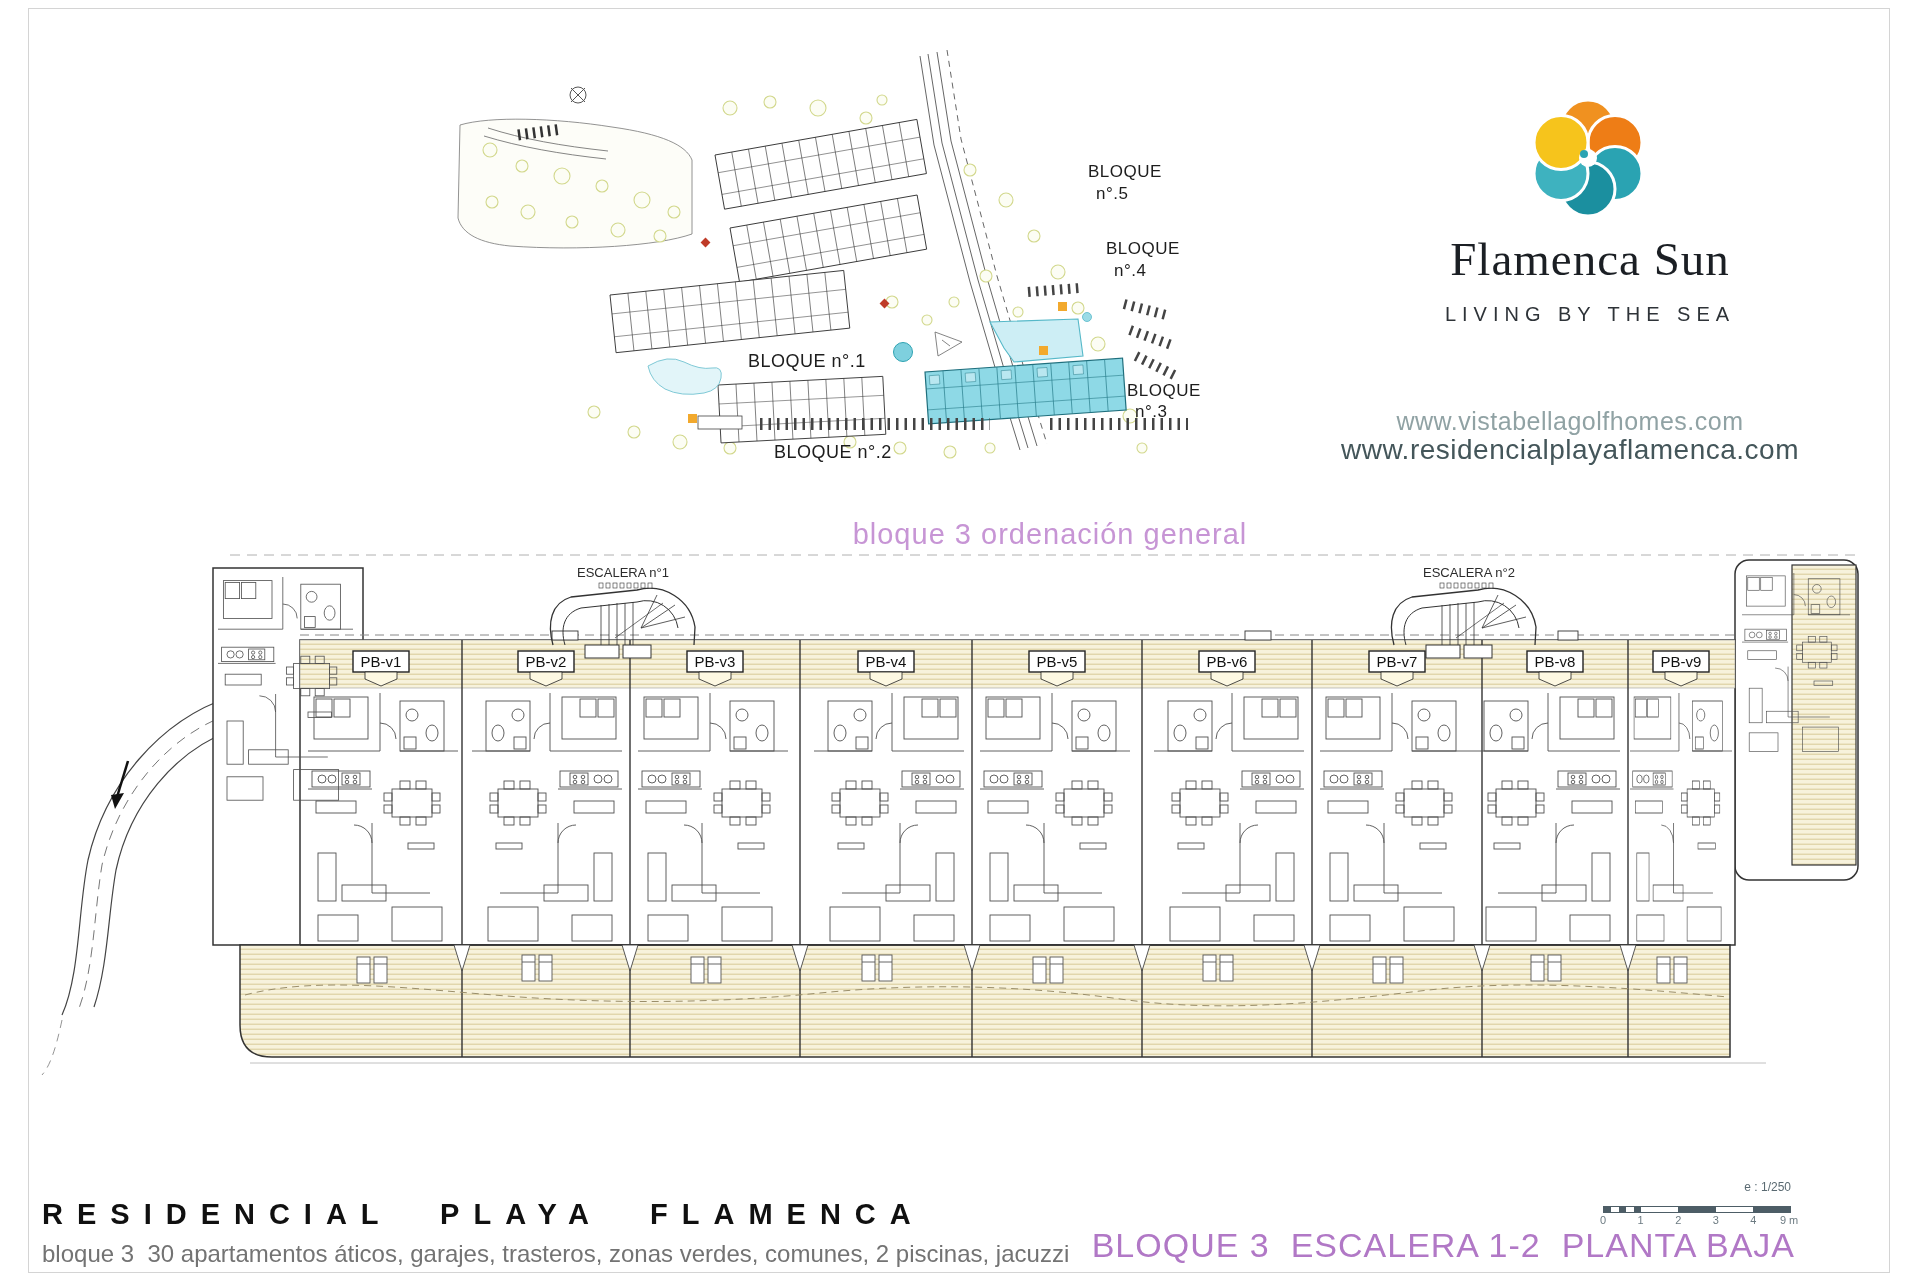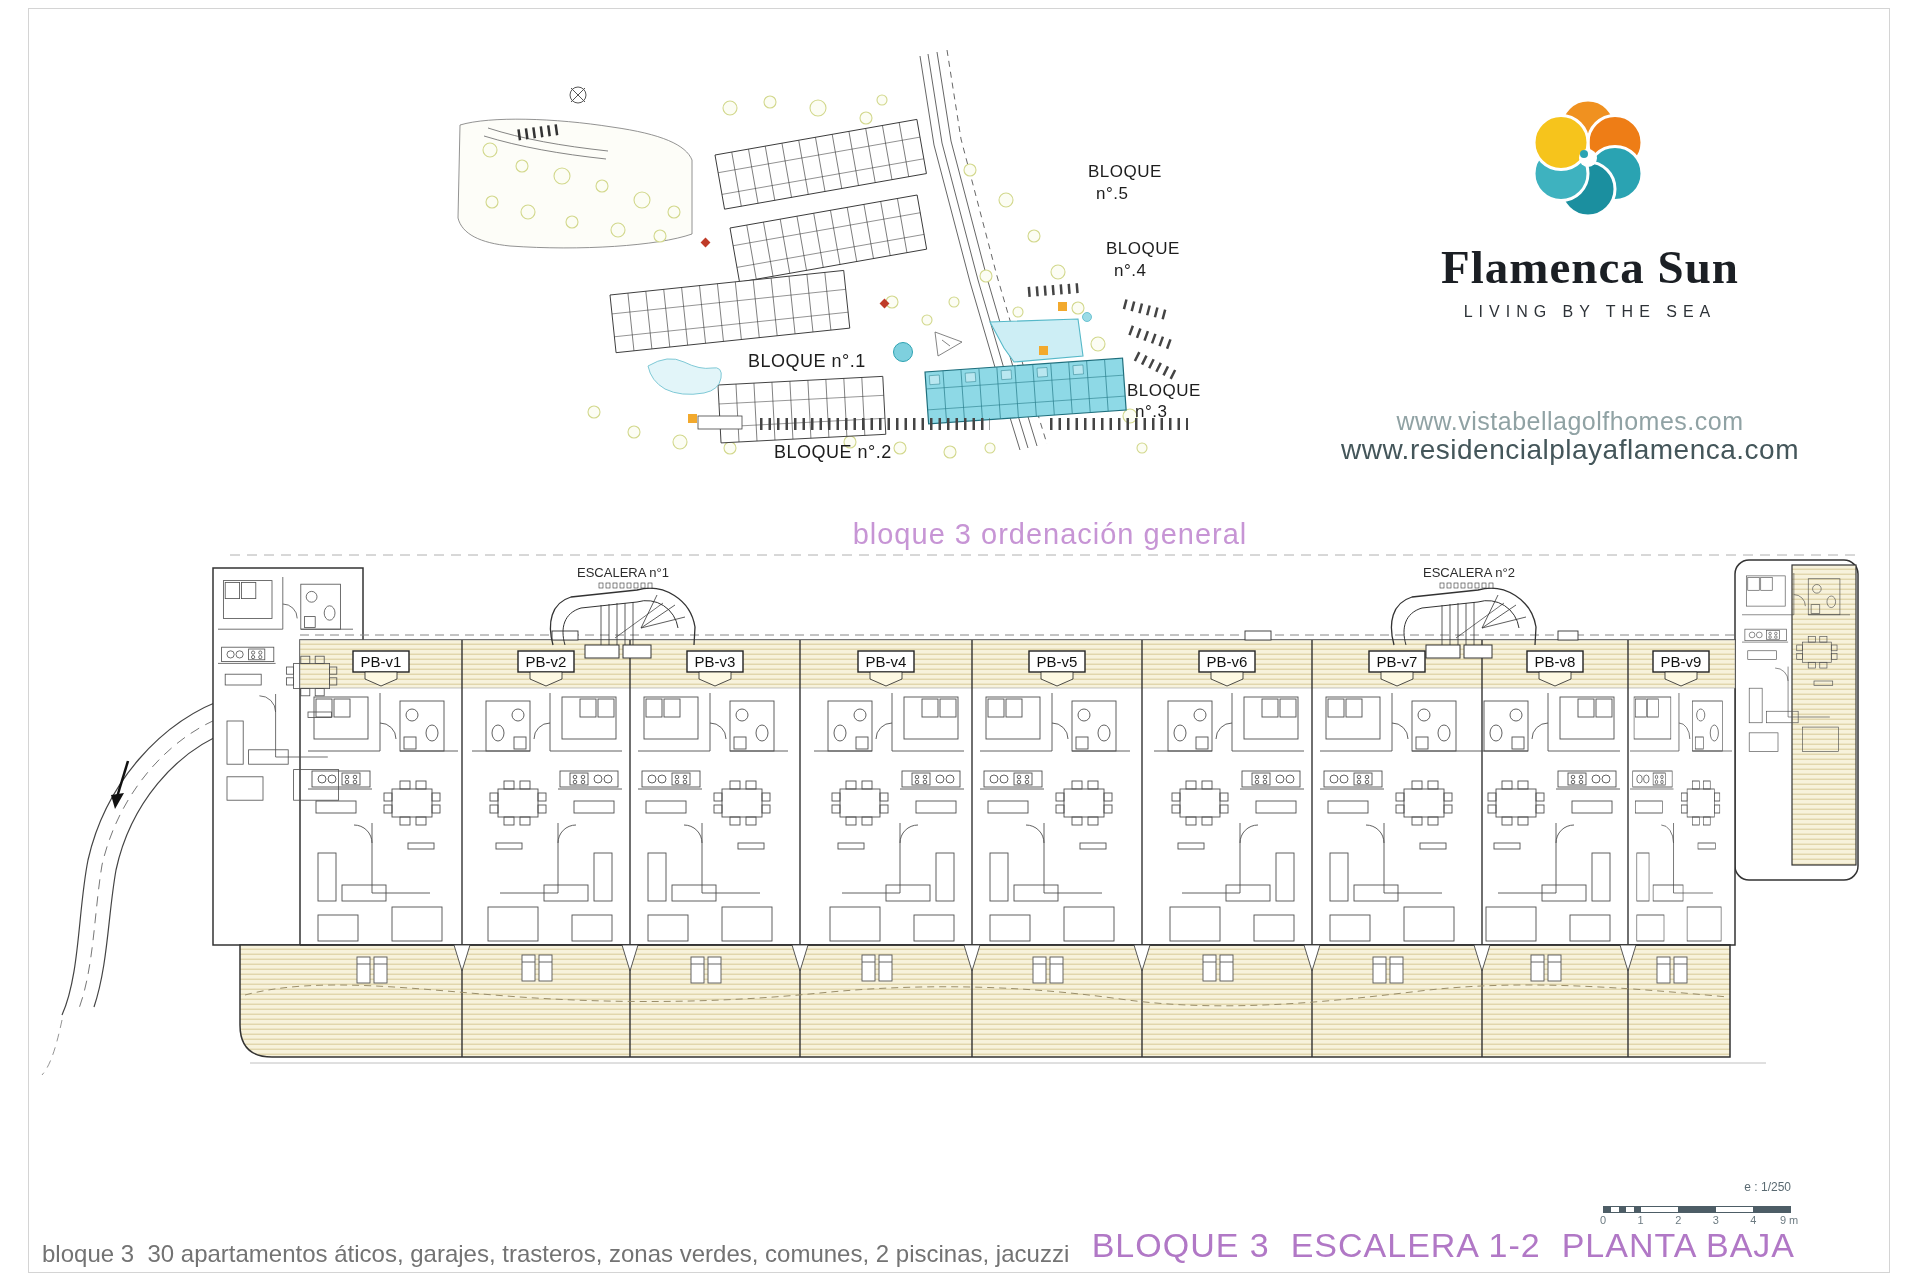--- a/index.html
+++ b/index.html
@@ -7,24 +7,24 @@
     --urlLight:#90a2a4; --urlDark:#44565a;
     --ink:#1e2328; --wall:#3a3a3a;
     --sbDark:#4d5d66;
   }
   html,body{margin:0;padding:0;background:#9a9a9a;}
   .page{position:relative;width:1920px;height:1280px;background:#ffffff;overflow:hidden;
         font-family:"Liberation Sans",sans-serif;color:var(--ink);}
   .frame{position:absolute;left:28px;top:8px;right:30px;bottom:7px;border:1px solid #d4d4d4;pointer-events:none;}
   .abs{position:absolute;}
 
-  .brand-name{left:1390px;top:240px;width:400px;text-align:center;
-      font-family:"Liberation Serif",serif;font-weight:bold;font-size:47px;letter-spacing:1px;color:#1b1f24;}
+  .brand-name{left:1390px;top:232px;width:400px;text-align:center;
+      font-family:"Liberation Serif",serif;font-weight:normal;font-size:47px;letter-spacing:1px;color:#1b1f24;}
   .brand-tagline{left:1390px;top:303px;width:400px;text-align:center;
-      font-size:16px;letter-spacing:6px;color:#2e3338;}
+      font-size:20px;letter-spacing:6px;color:#2e3338;}
   .url1{left:1190px;top:407px;width:760px;text-align:center;font-size:25px;letter-spacing:.5px;color:var(--urlLight);}
   .url2{left:1190px;top:434px;width:760px;text-align:center;font-size:28px;letter-spacing:.5px;color:var(--urlDark);}
 
   .siteplan-caption{left:770px;top:518px;width:560px;text-align:center;
       font-size:29px;letter-spacing:1px;color:var(--captionPurple);}
 
   .footer-title{left:42px;top:1198px;font-size:29px;font-weight:bold;color:#101010;
       letter-spacing:14px;word-spacing:26px;white-space:nowrap;}
   .footer-subtitle{left:42px;top:1240px;font-size:24px;color:#737373;white-space:pre;}
 
@@ -482,20 +482,21 @@
       <circle cx="48" cy="57.5" r="27" fill="#f6c41c"></circle>
     </g>
     <circle cx="75" cy="73" r="9" fill="#fff"></circle>
     <circle cx="71" cy="69" r="4" fill="#2aa3b2"></circle>
   </svg>
   <div class="abs brand-name">Flamenca Sun</div>
   <div class="abs brand-tagline">LIVING BY THE SEA</div>
   <div class="abs url1">www.vistabellagolfhomes.com</div>
   <div class="abs url2">www.residencialplayaflamenca.com</div>
 
+  <div class="abs footer-title">RESIDENCIAL PLAYA FLAMENCA</div>
   <div class="abs footer-subtitle">bloque 3  30 apartamentos áticos, garajes, trasteros, zonas verdes, comunes, 2 piscinas, jacuzzi</div>
 
   <div class="abs sheet-title">BLOQUE 3  ESCALERA 1-2  PLANTA BAJA</div>
 
   <div class="abs scalebar">
     <span class="slabel">e : 1/250</span>
     <div class="sbar">
       <i class="s d"></i>
         <i class="s w"></i>
         <i class="s d"></i>

